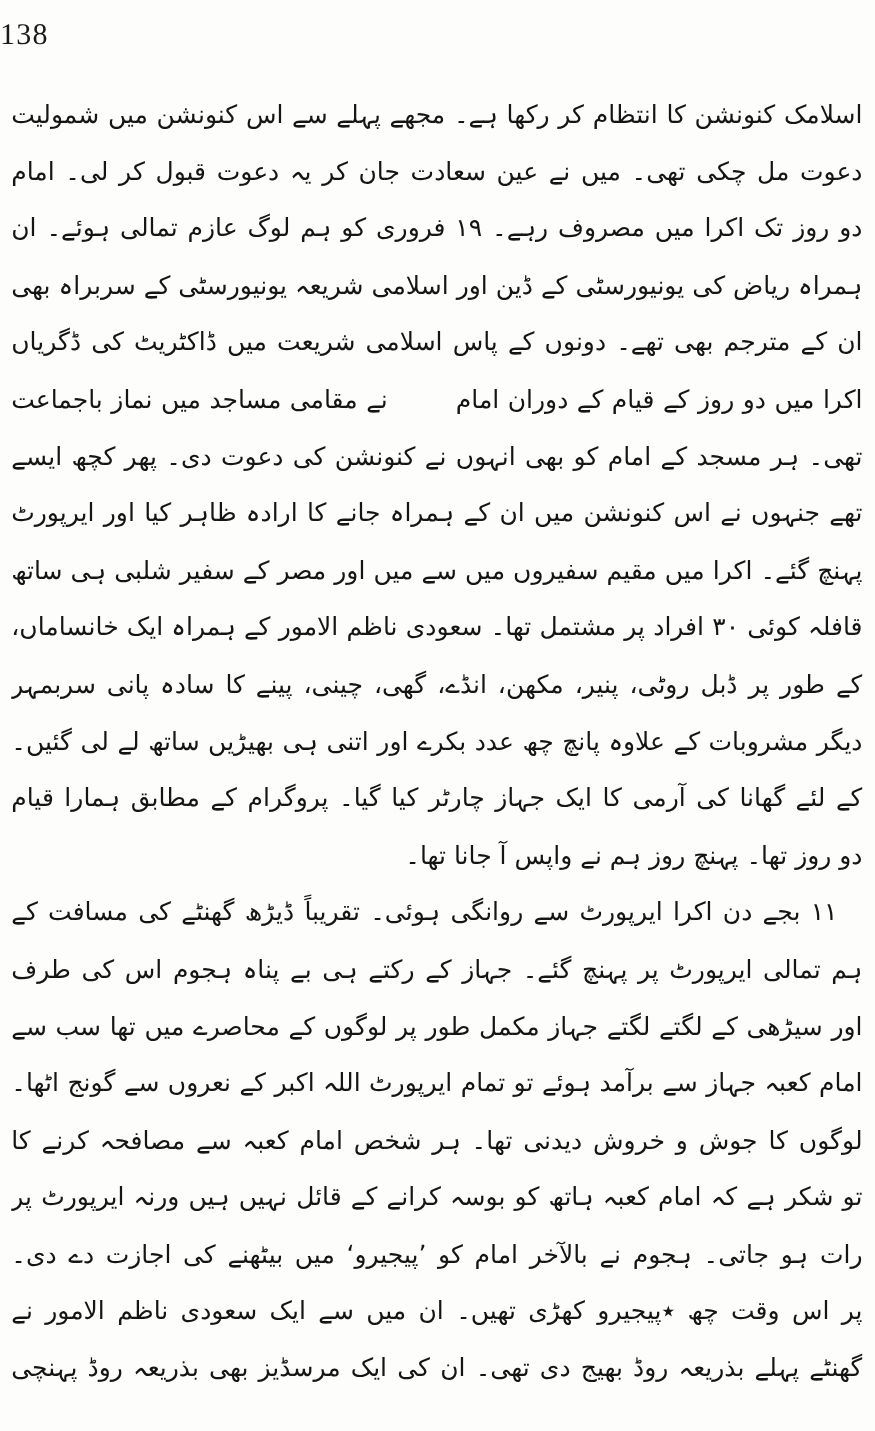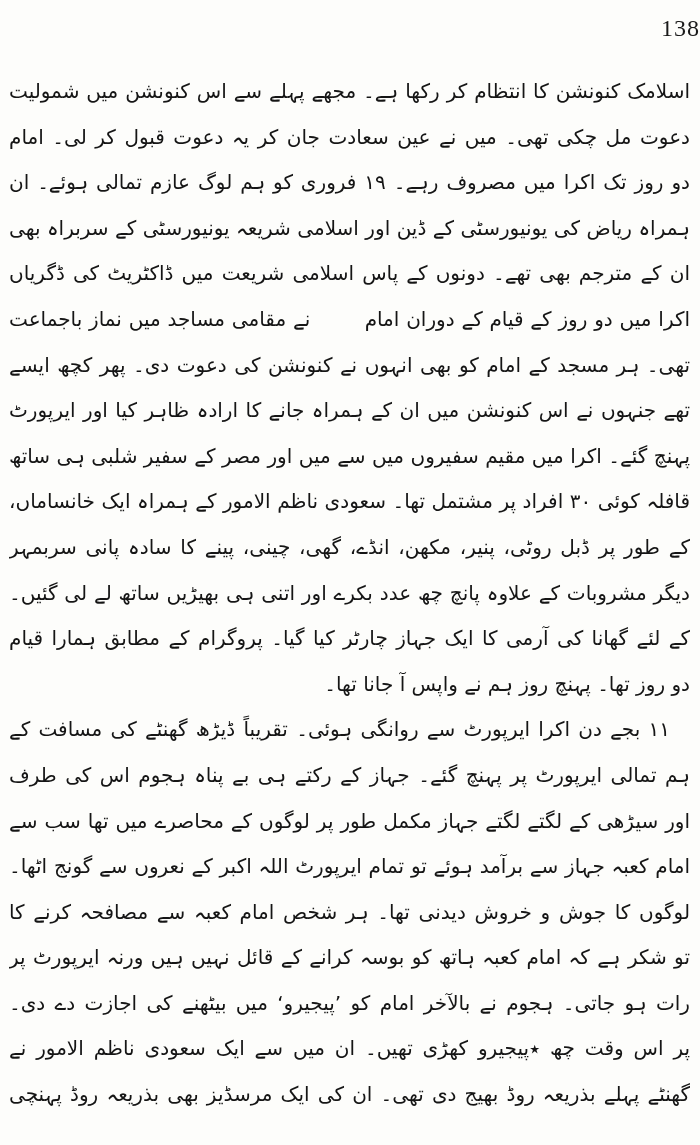--- a/index.html
+++ b/index.html
@@ -11,21 +11,21 @@
     position: relative;
     width: 700px;
     height: 1145px;
     margin: 0 auto;
     background: #fdfdfb;
     overflow: hidden;
     box-sizing: border-box;
     color: #161616;
   }
   .page-number {
-    text-align: right;
+    text-align: left;
     direction: ltr;
     font-family: "Liberation Serif", "DejaVu Serif", serif;
     font-size: 24px;
     letter-spacing: 1px;
     padding-top: 15px;
     color: #1a1a1a;
   }
   .body-text {
     direction: rtl;
     unicode-bidi: embed;

